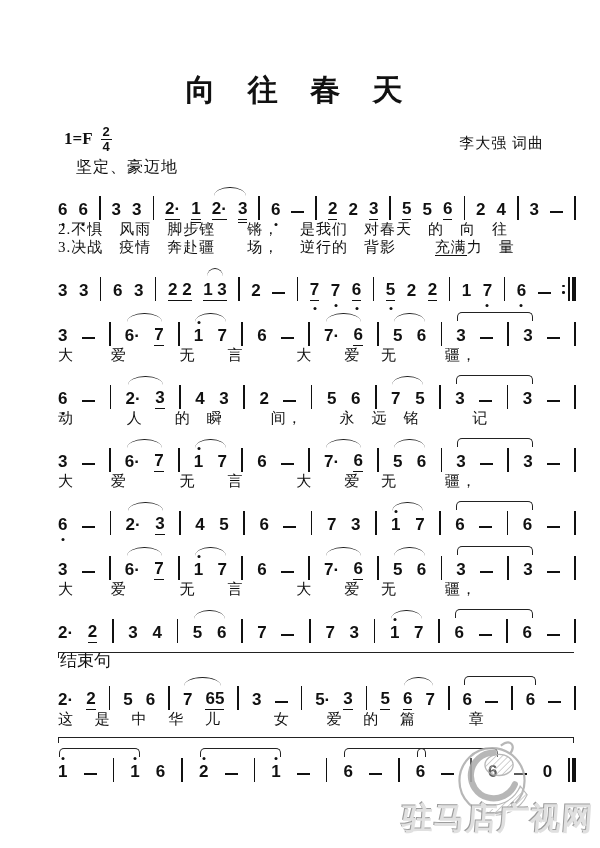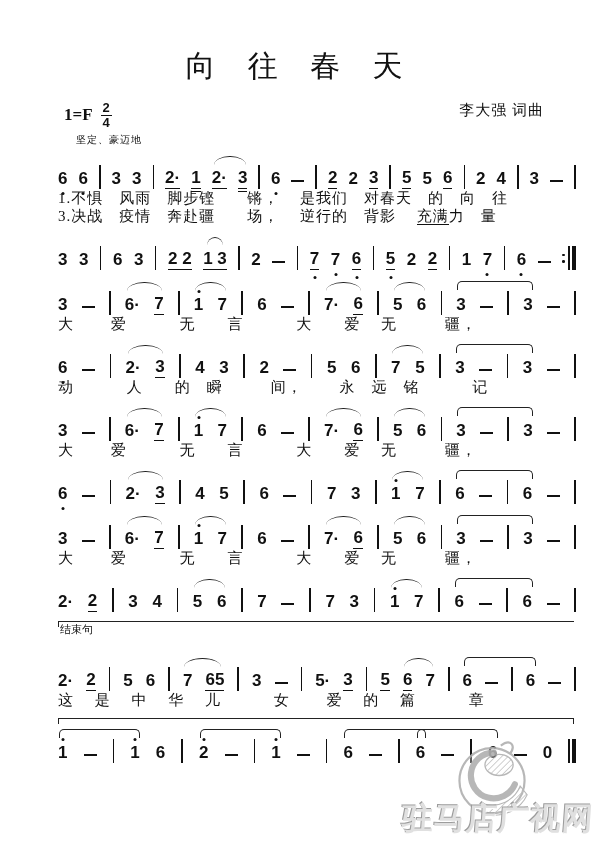--- a/index.html
+++ b/index.html
@@ -1,29 +1,29 @@
 <!DOCTYPE html>
 <html><head>
 <meta charset="utf-8">
 <style>
   html,body{margin:0;padding:0;background:#888;}
   .page{width:600px;height:848px;background:#fff;position:relative;overflow:hidden;
         font-family:"Liberation Serif", serif; color:#111;}
-  .title{margin:46px 0 0 0;text-align:center;font-size:30px;font-weight:normal;
+  .title{margin:70px 0 0 0;text-align:center;font-size:30px;font-weight:bold;
          letter-spacing:12px;font-family:"Liberation Sans", sans-serif;}
-  .meta{display:flex;justify-content:space-between;align-items:flex-start;
+  .meta{display:flex;justify-content:space-between;align-items:flex-end;
         margin:14px 56px 0 64px;}
   .meta .left{display:flex;align-items:center;gap:8px;}
   .key{font-weight:bold;font-size:17px;font-family:"Liberation Serif",serif;}
   .frac{display:inline-flex;flex-direction:column;line-height:1.05;font-weight:bold;
         font-size:13px;text-align:center;font-family:"Liberation Sans",sans-serif;}
   .frac .n{border-bottom:1.5px solid #111;padding:0 2px;}
   .frac .dnm{padding:0 2px;}
   .credit{font-size:15px;letter-spacing:1px;}
-  .tempo{margin:4px 9px 0 76px;font-size:10px;letter-spacing:1px;}
+  .tempo{margin:4px 9px 0 76px;font-size:16px;letter-spacing:1px;}
   .score{margin-top:6px;padding:0 24px 0 58px;}
   .system{margin-bottom:9px;}
   .notes{display:flex;justify-content:space-between;align-items:flex-end;
          position:relative;height:36px;}
   .tk{position:relative;display:inline-flex;align-items:flex-end;}
   .note .inner{font-family:"Liberation Sans",sans-serif;font-weight:bold;
                font-size:17px;line-height:1;padding-bottom:2px;white-space:pre;}
   .note.u1 .inner{border-bottom:1.6px solid #111;}
   .note.u2 .inner{border-bottom:1.6px solid #111;position:relative;}
   .note.u2 .inner::after{content:"";position:absolute;left:0;right:0;bottom:-4px;
@@ -39,25 +39,25 @@
   .rpt .dots{display:flex;flex-direction:column;gap:4px;justify-content:center;
              height:24px;margin-right:1px;}
   .rpt .dots i{width:2.6px;height:2.6px;border-radius:50%;background:#111;}
   .thin{width:1.5px;height:24px;background:#111;}
   .thick{width:3.6px;height:24px;background:#111;}
   .arc{position:absolute;top:3px;height:8px;border-top:1.4px solid #222;
        border-radius:50% 50% 0 0 / 100% 100% 0 0;}
   .sq{position:absolute;top:2px;height:8px;border:1.3px solid #222;border-bottom:none;
       border-radius:5px 5px 0 0;}
   .lyric{font-size:15px;line-height:18px;white-space:pre;letter-spacing:1px;}
-  .lyric .ul{border-bottom:1.2px solid #111;}
+  .lyric .ul{border-bottom:1.2px solid #111;margin-left:18px;}
   .rule{border-top:1.2px solid #222;position:relative;margin:3px 2px 0 0;}
   .rule .tickL{position:absolute;left:0;top:0;width:1.2px;height:5px;background:#222;}
   .rule .tickR{position:absolute;right:0;top:0;width:1.2px;height:5px;background:#222;}
-  .rule-label{font-size:11px;line-height:15px;margin:0 0 18px 2px;}
+  .rule-label{font-size:17px;line-height:15px;margin:0 0 6px 2px;}
   .wm-ball{position:absolute;left:448px;top:735px;width:88px;height:88px;opacity:.9;}
   .wm-text{position:absolute;right:6px;top:798px;font-size:31px;font-weight:bold;
            letter-spacing:1px;color:#e0e0e0;transform:skewX(-4deg);
            text-shadow:-1px -1px 0 #9c9c9c,1px 1px 0 #ffffff;
            font-family:"Liberation Serif",serif;}
 </style>
 </head>
 <body>
 
 <div class="page">
@@ -142,21 +142,21 @@
             <div class="inner">4</div>
           </div>
           <div class="tk bar"></div>
           <div class="tk note">
             <div class="inner">3</div>
           </div>
           <div class="tk dash"></div>
           <div class="tk bar"></div>
           <div class="arc" style="left: 156.25px; width: 31.4px;"></div>
         </div>
-        <div class="lyric"><span>1.不惧　风雨　脚步铿　　锵，　 是我们　对春天　的　向　往</span></div>
+        <div class="lyric"><span>2.不惧　风雨　脚步铿　　锵，　 是我们　对春天　的　向　往</span></div>
         <div class="lyric"><span>3.决战　疫情　奔赴疆　　场，　 逆行的　背影　 </span><span class="ul">充满</span><span>力　量</span></div>
       </div>
       <div class="system">
         <div class="notes">
           <div class="tk note">
             <div class="inner">3</div>
           </div>
           <div class="tk note">
             <div class="inner">3</div>
           </div>

